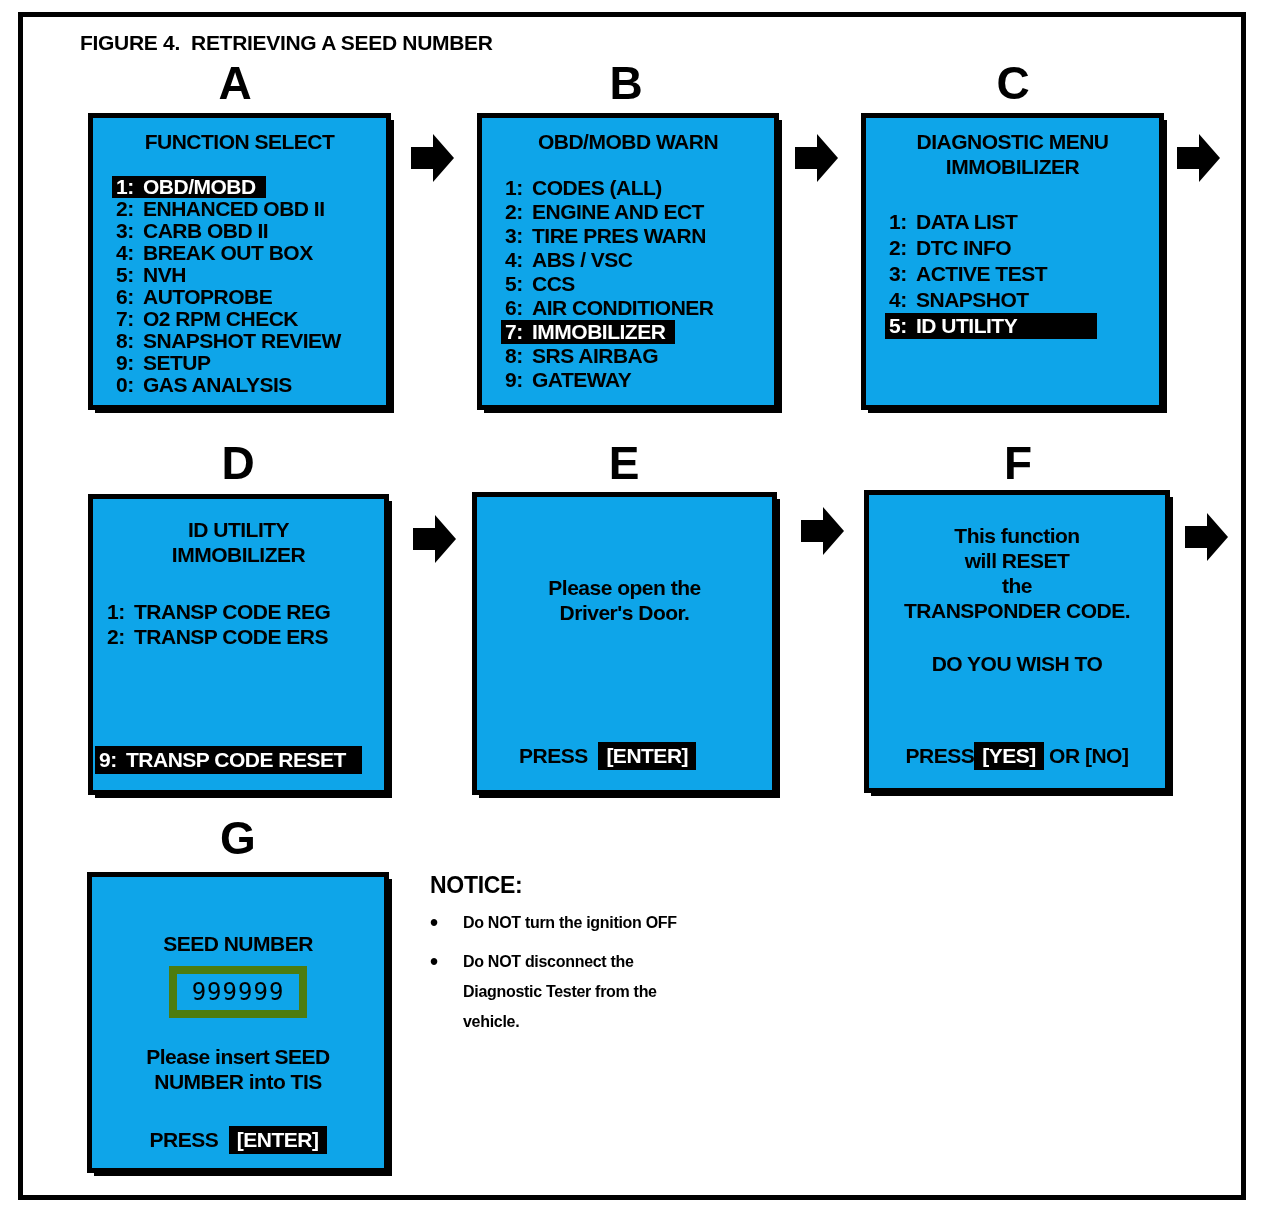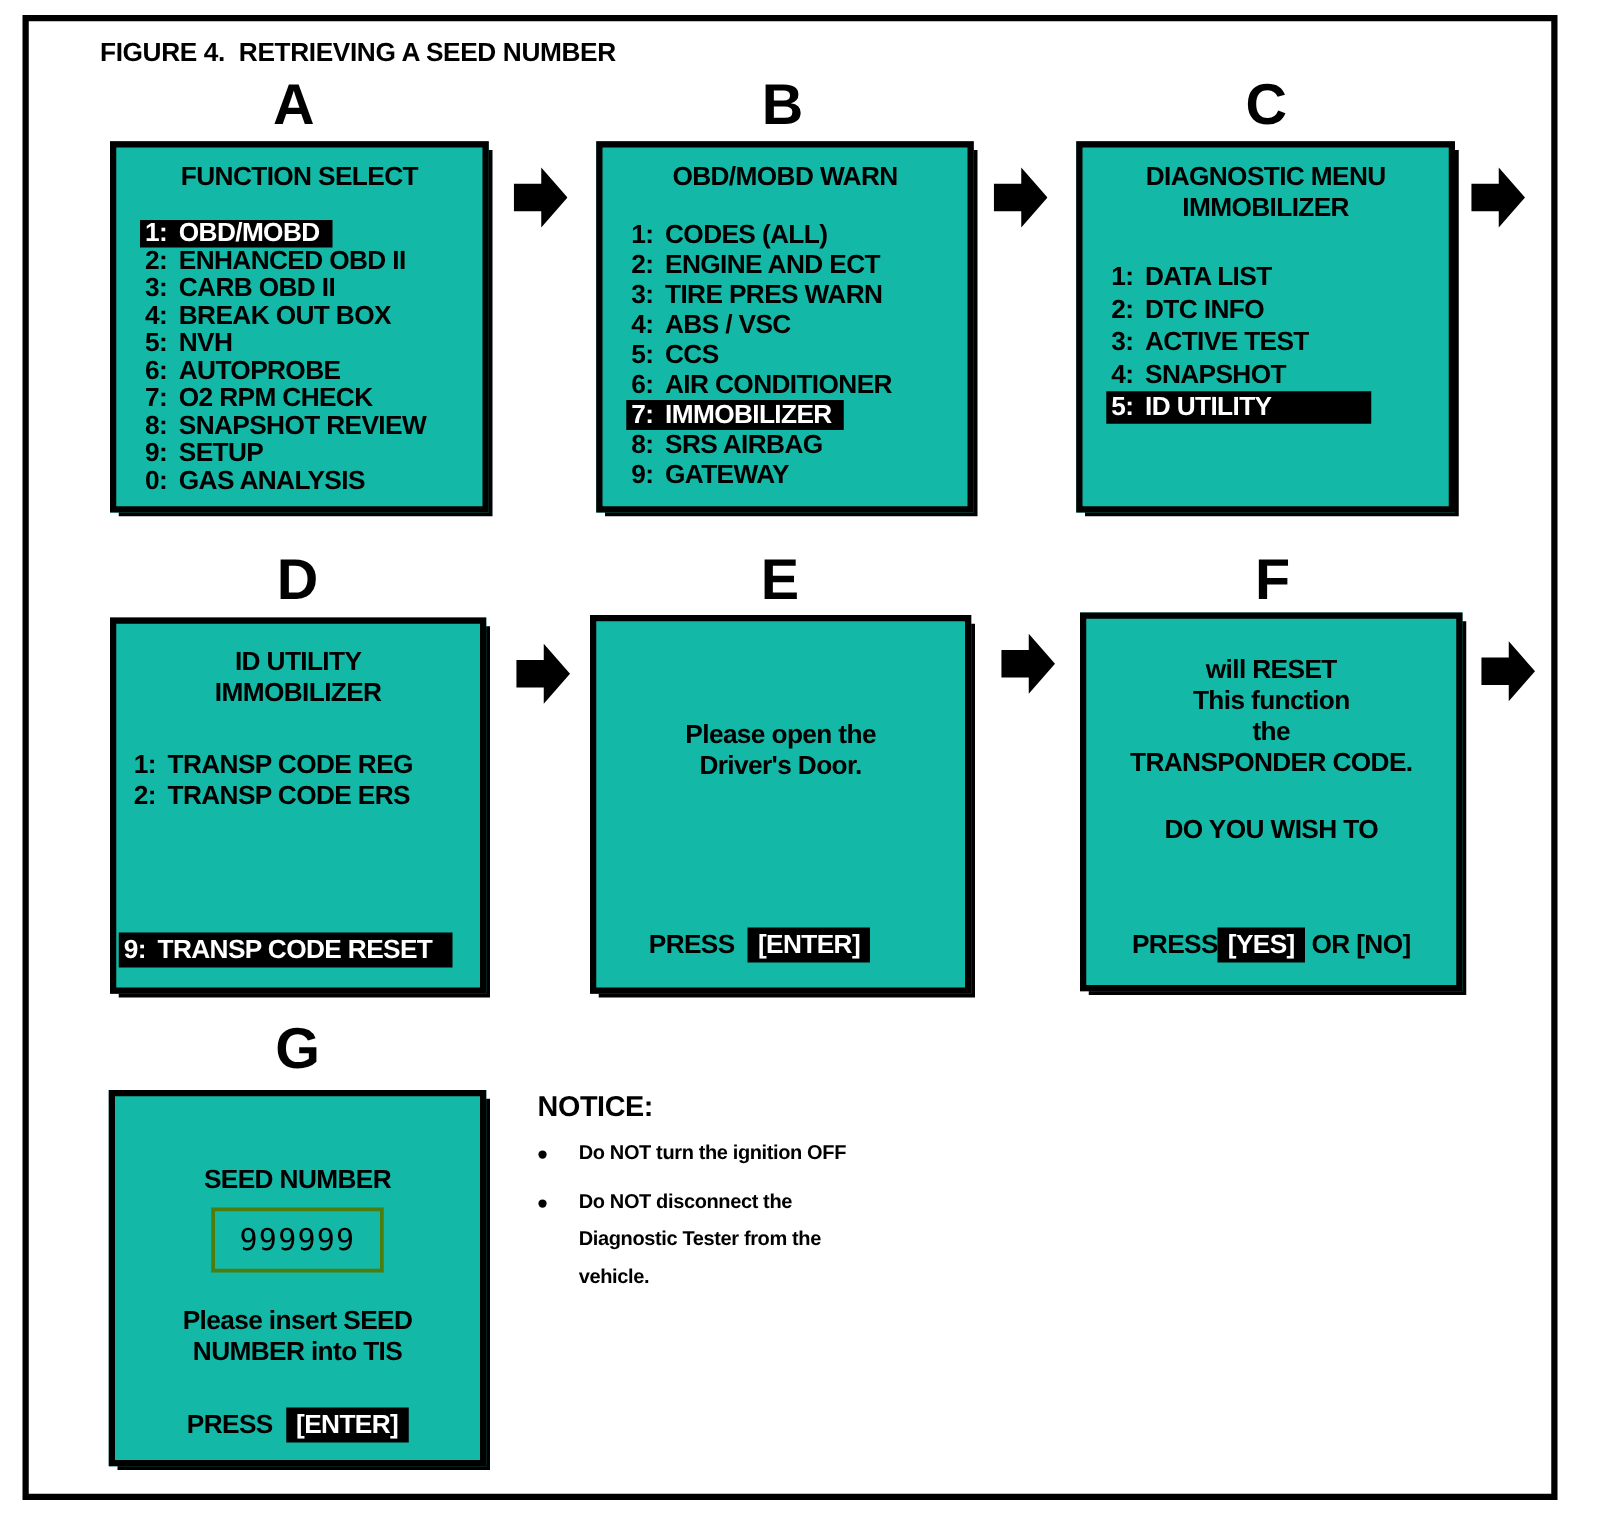--- a/index.html
+++ b/index.html
@@ -15,21 +15,21 @@
   }
   .fig-title {
     position:absolute; left:42px; top:31px;
     font-size:21px; letter-spacing:-0.3px; white-space:pre;margin-left:38px;
   }
   .letter {
     position:absolute; font-size:46px; line-height:1;
     transform:translateX(-50%);
   }
   .screen {
-    position:absolute; border:5px solid #000; background:#14b8a6;
+    position:absolute; border:5px solid #000; background:#0ea5e9;
     box-shadow:5px 5px 0 -2px #000;
   }
   .stitle { text-align:center; font-size:21px; letter-spacing:-0.5px; line-height:25px; margin-top:11px; }
   .menu { display:flex; flex-direction:column; align-items:flex-start; }
   .mi { display:inline-flex; padding:0 10px 0 4px; font-size:21px; letter-spacing:-0.5px; white-space:pre; }
   .mi .n { width:27px; flex:0 0 27px; }
   .mi.sel { background:#000; color:#fff; }
   .press { position:absolute; font-size:21px; letter-spacing:-0.5px; white-space:pre; }
   .key { background:#000; color:#fff; padding:2px 8px 3px; }
   .cline { text-align:center; font-size:21px; letter-spacing:-0.5px; line-height:25px; }
@@ -58,21 +58,21 @@
   #screen-e .press { left:42px; bottom:22px; }
   
   #screen-f { left:864px; top:490px; width:306px; height:303px; }
   #screen-f .msg { margin-top:28px; }
   #screen-f .question { margin-top:28px; }
   #screen-f .press { left:0; right:0; bottom:20px; text-align:center; }
   
   #screen-g { left:87px;  top:872px; width:302px; height:301px; }
   #screen-g .stitle { margin-top:54px; }
   .seedbox {
-    width:138px; height:52px; border:3px solid #4d7c0f; margin:10px auto 0;
+    width:138px; height:52px; border:8px solid #4d7c0f; margin:10px auto 0;
     display:flex; align-items:center; justify-content:center;
     font-family:"DejaVu Sans Mono", monospace; font-weight:normal;
     font-size:24px; letter-spacing:1px;
   }
   #screen-g .note { margin-top:26px; }
   #screen-g .press { left:0; right:0; bottom:16px; text-align:center; }
   
   .notice { position:absolute; left:430px; top:872px; }
   .notice .nheading { font-size:23px; letter-spacing:-0.3px; }
   .nb { display:flex; margin-top:9px; }
@@ -154,22 +154,22 @@
 <div class="screen" id="screen-e">
   <div class="msg">
     <div class="cline">Please open the</div>
     <div class="cline">Driver's Door.</div>
   </div>
   <div class="press"><span>PRESS</span>  <span class="key">[ENTER]</span></div>
 </div>
 
 <div class="screen" id="screen-f">
   <div class="msg">
+    <div class="cline">This function</div>
     <div class="cline">will RESET</div>
-    <div class="cline">This function</div>
     <div class="cline">the</div>
     <div class="cline">TRANSPONDER CODE.</div>
   </div>
   <div class="question">
     <div class="cline">DO YOU WISH TO</div>
   </div>
   <div class="press"><span>PRESS</span><span class="key">[YES]</span> <span>OR [NO]</span></div>
 </div>
 
 <div class="screen" id="screen-g">

